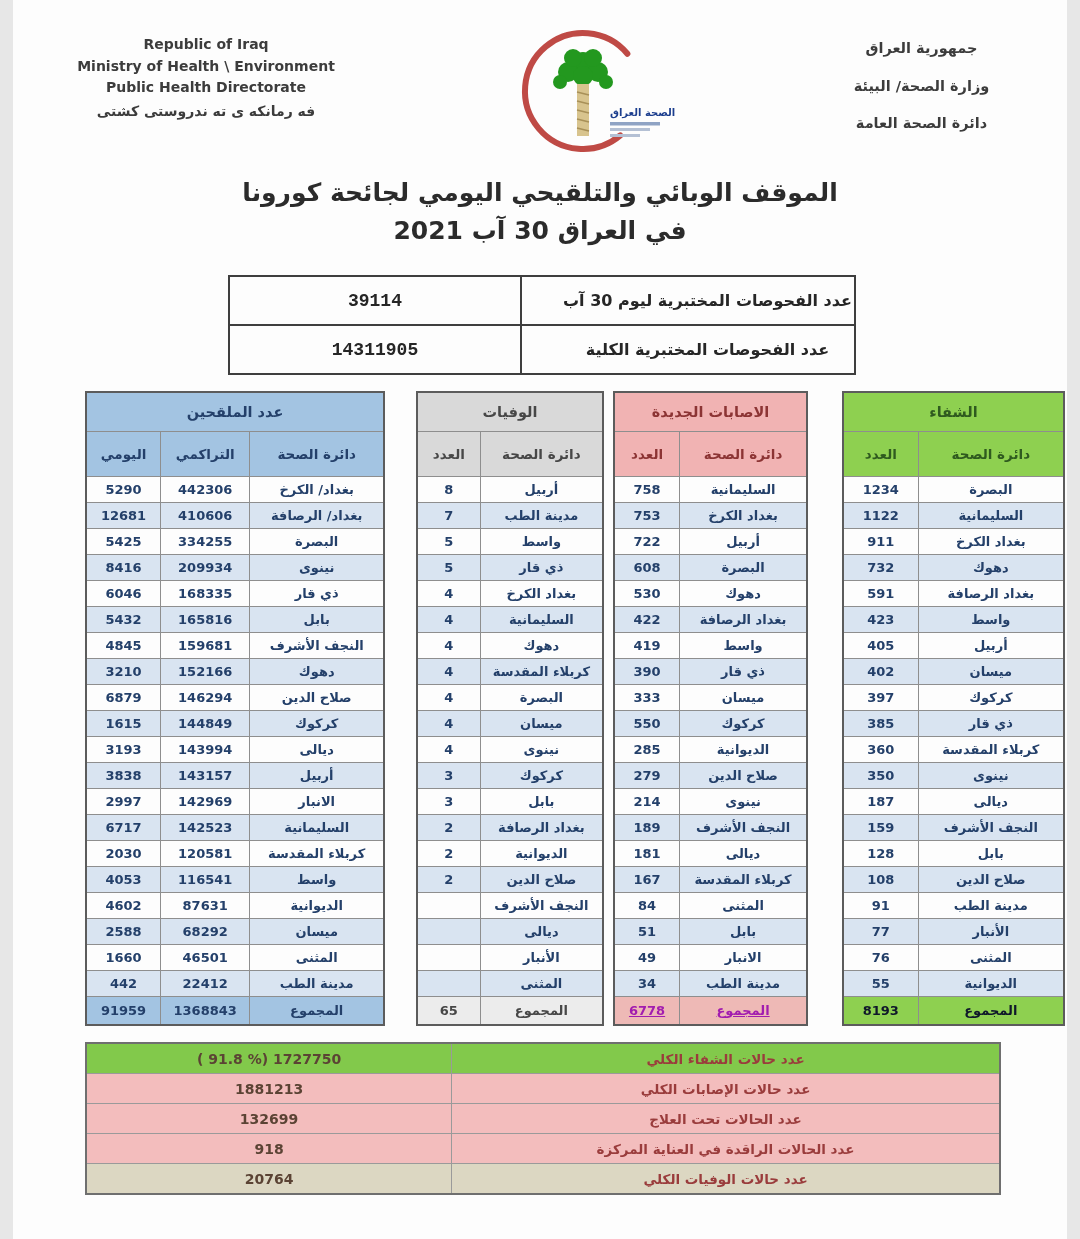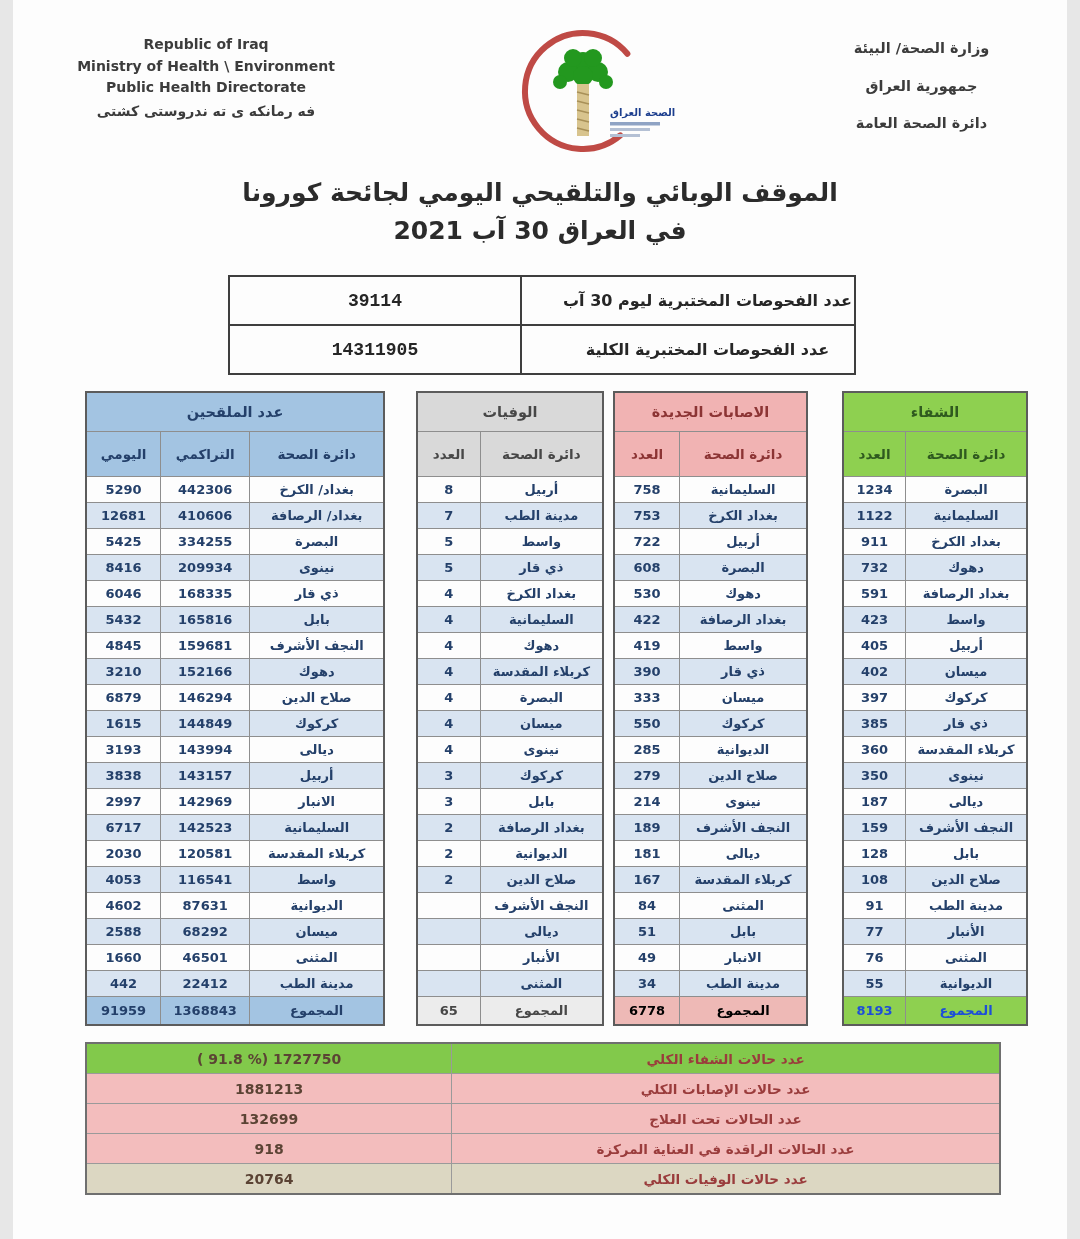--- a/index.html
+++ b/index.html
@@ -37,24 +37,24 @@
   .dtable tfoot td{height:27px;font-size:13px;font-weight:700;color:#24406a;}
   .dtable tbody tr.stripe td{background:#d9e4f1;}
   .vacc{width:300px;}
   .vacc th{background:#a3c4e2;color:#24406a;}
   .vacc tfoot td{background:#a3c4e2;}
   .deaths{width:188px;margin-left:31px;}
   .deaths th{background:#d9d9d9;color:#474747;}
   .deaths tfoot td{background:#ececec;color:#474747;}
   .inf{width:195px;margin-left:9px;border-radius:19px;}
   .inf th{background:#f1b3b3;color:#8c3434;}
-  .inf tfoot td{background:#eeb9b6;color:#000000;}
-  .rec{width:186px;margin-left:34px;}
+  .inf tfoot td{background:#eeb9b6;color:#a21caf;text-decoration:underline;}
+  .rec{width:223px;margin-left:34px;}
   .rec th{background:#8ed050;color:#2f5a1f;}
-  .rec tfoot td{background:#8ed050;color:#1d4ed8;}
+  .rec tfoot td{background:#8ed050;color:#0f172a;}
   
   .summary{margin:16px 0 0 72px;width:916px;table-layout:fixed;border:2px solid #6f6f6f;}
   .summary td{border:1px solid #9a9a9a;height:27px;text-align:center;vertical-align:middle;font-weight:700;}
   .summary .s-val{width:40%;font-size:14px;color:#5b4334;}
   .summary .s-label{font-size:13.5px;direction:rtl;color:#9a3c3c;}
   .summary tr.green td{background:#82c94b;}
   .summary tr.pink td{background:#f3bdbd;}
   .summary tr.beige td{background:#dcd7c2;}
 </style>
 </head>
@@ -99,22 +99,22 @@
         <g>
           <text x="112" y="100" font-size="10" font-weight="bold" fill="#1c3e8e">وزارة الصحة العراق</text>
           <rect x="112" y="106" width="50" height="3.5" fill="#8fa3c4"></rect>
           <rect x="112" y="112" width="40" height="3" fill="#b4c0d4"></rect>
           <rect x="112" y="118" width="30" height="3" fill="#b4c0d4"></rect>
         </g>
       </svg>
     </div>
 
     <div class="hdr-right" dir="rtl">
+      <div>جمهورية العراق</div>
       <div>وزارة الصحة/ البيئة</div>
-      <div>جمهورية العراق</div>
       <div>دائرة الصحة العامة</div>
     </div>
   </header>
 
   <div class="title" dir="rtl">
     <div>الموقف الوبائي والتلقيحي اليومي لجائحة كورونا</div>
     <div>في العراق 30  آب 2021</div>
   </div>
 
   <table class="tests">

